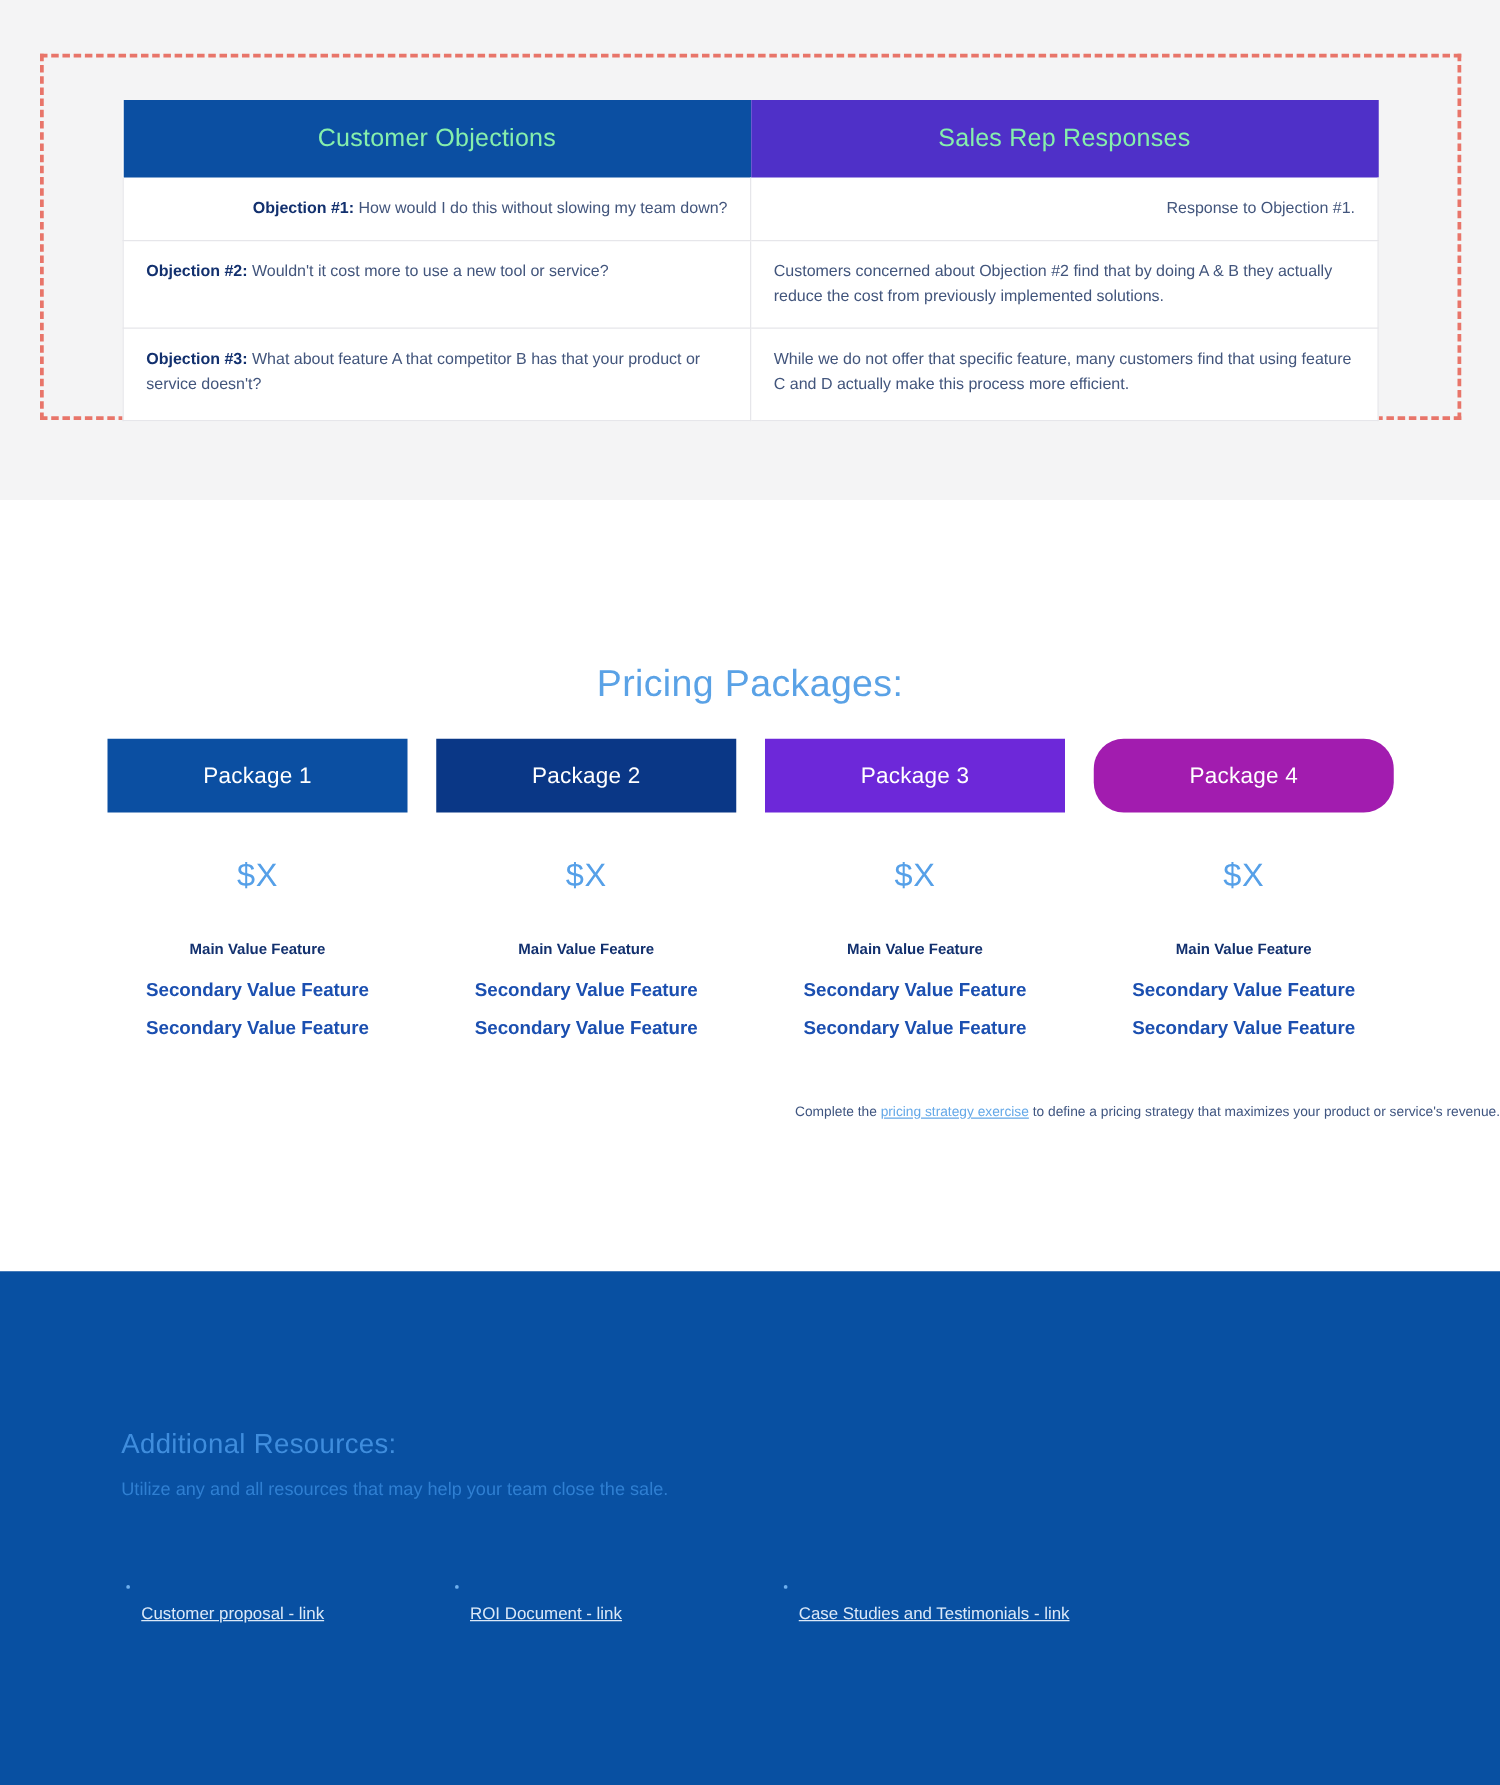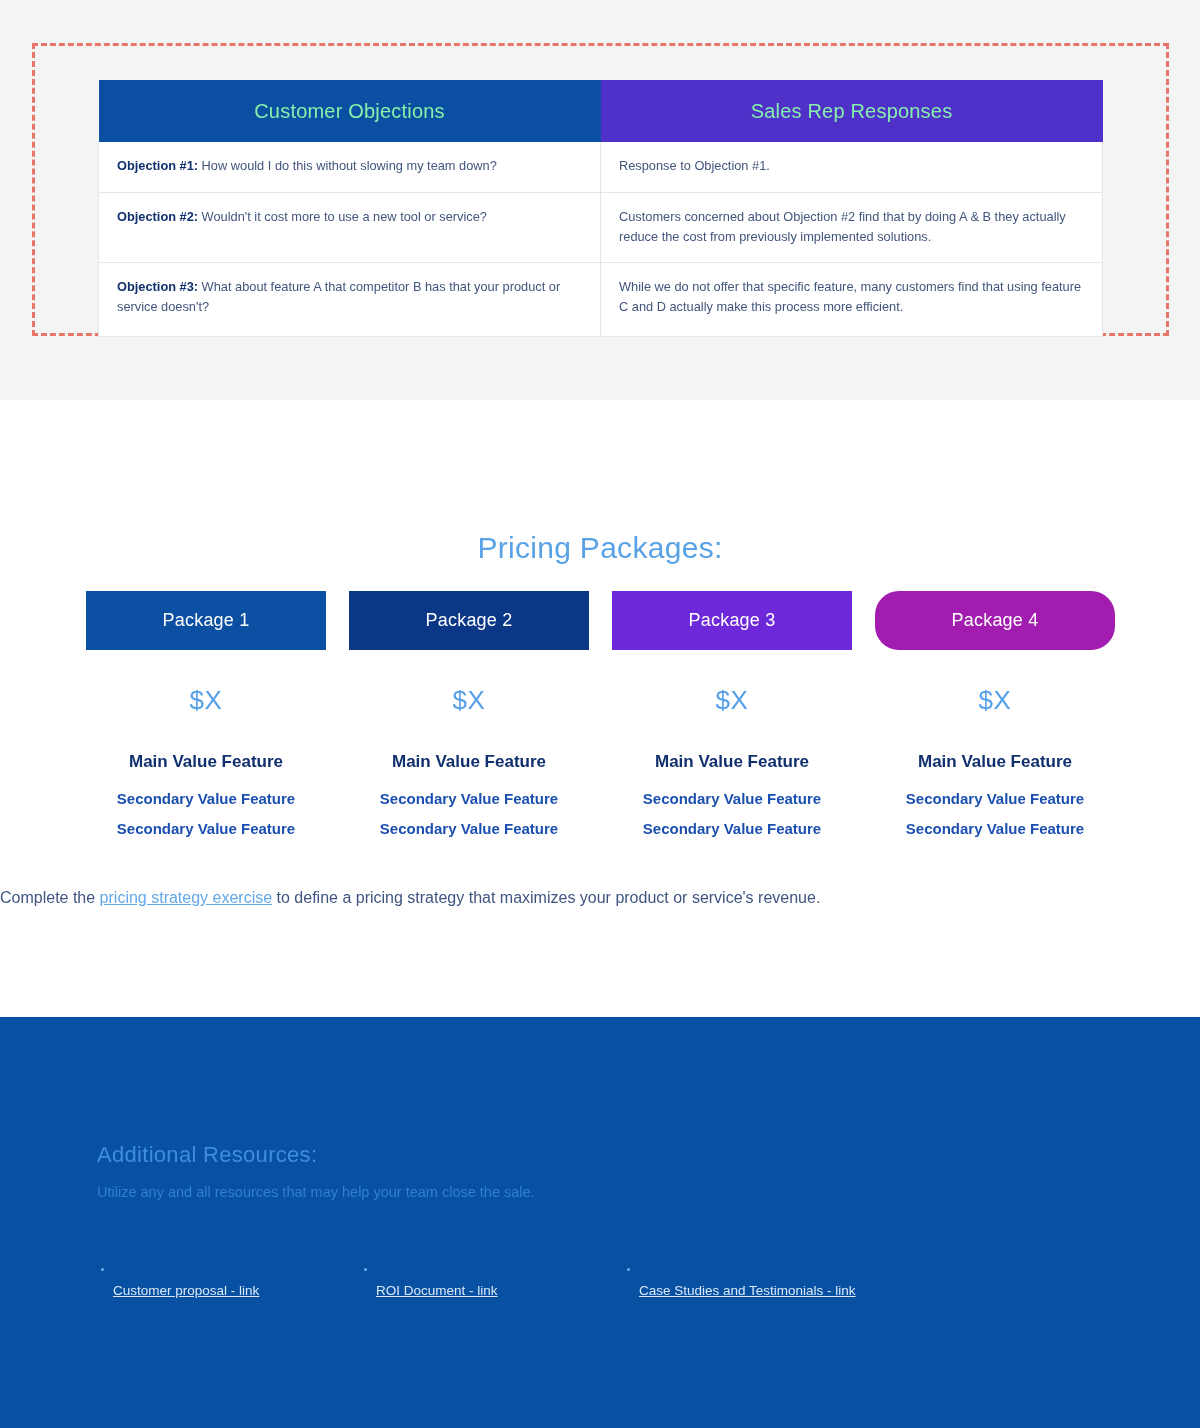--- a/index.html
+++ b/index.html
@@ -53,21 +53,21 @@
 
   .obj-table td {
     border: 1px solid #e6e6ea;
     border-top: none;
     padding: 14px 18px 16px 18px;
     vertical-align: top;
     font-size: 12.8px;
     line-height: 1.55;
     color: #3c4f77;
   }
-  .obj-table tr.r1 td { height: 48px; }
+  .obj-table tr.r1 td { height: 48px; text-align: right; }
   .obj-table tr.r2 td { height: 62px; }
   .obj-table tr.r3 td { height: 74px; }
   .obj-label {
     font-weight: bold;
     color: #12306e;
   }
   .obj-text { color: #42557c; }
   .resp-text { color: #42557c; }
 
   
@@ -113,38 +113,38 @@
   .pkg-head.c4 { background: #a21caf; border-radius: 24px; }
   .pkg-price {
     margin-top: 35px;
     text-align: center;
     font-size: 26px;
     color: #56a0e8;
     letter-spacing: .5px;
   }
   .pkg-feats { margin-top: 36px; text-align: center; }
   .feat-main {
-    font-size: 17px;
+    font-size: 12px;
     font-weight: bold;
     color: #12306e;
     margin-bottom: 18px;
   }
   .feat-sec {
     font-size: 15px;
     font-weight: bold;
     color: #1b4fb0;
     margin-bottom: 13px;
   }
   .pricing-note {
     position: absolute;
     top: 873px;
     left: 0;
     width: 1200px;
-    text-align: left;
-    font-size: 16px;
+    text-align: right;
+    font-size: 11px;
     color: #3f5580;
   }
   .pricing-note .link { color: #64a8e8; }
 
   
   .resources-section {
     position: relative;
     width: 1200px;
     height: 411px;
     background: #0850a2;

